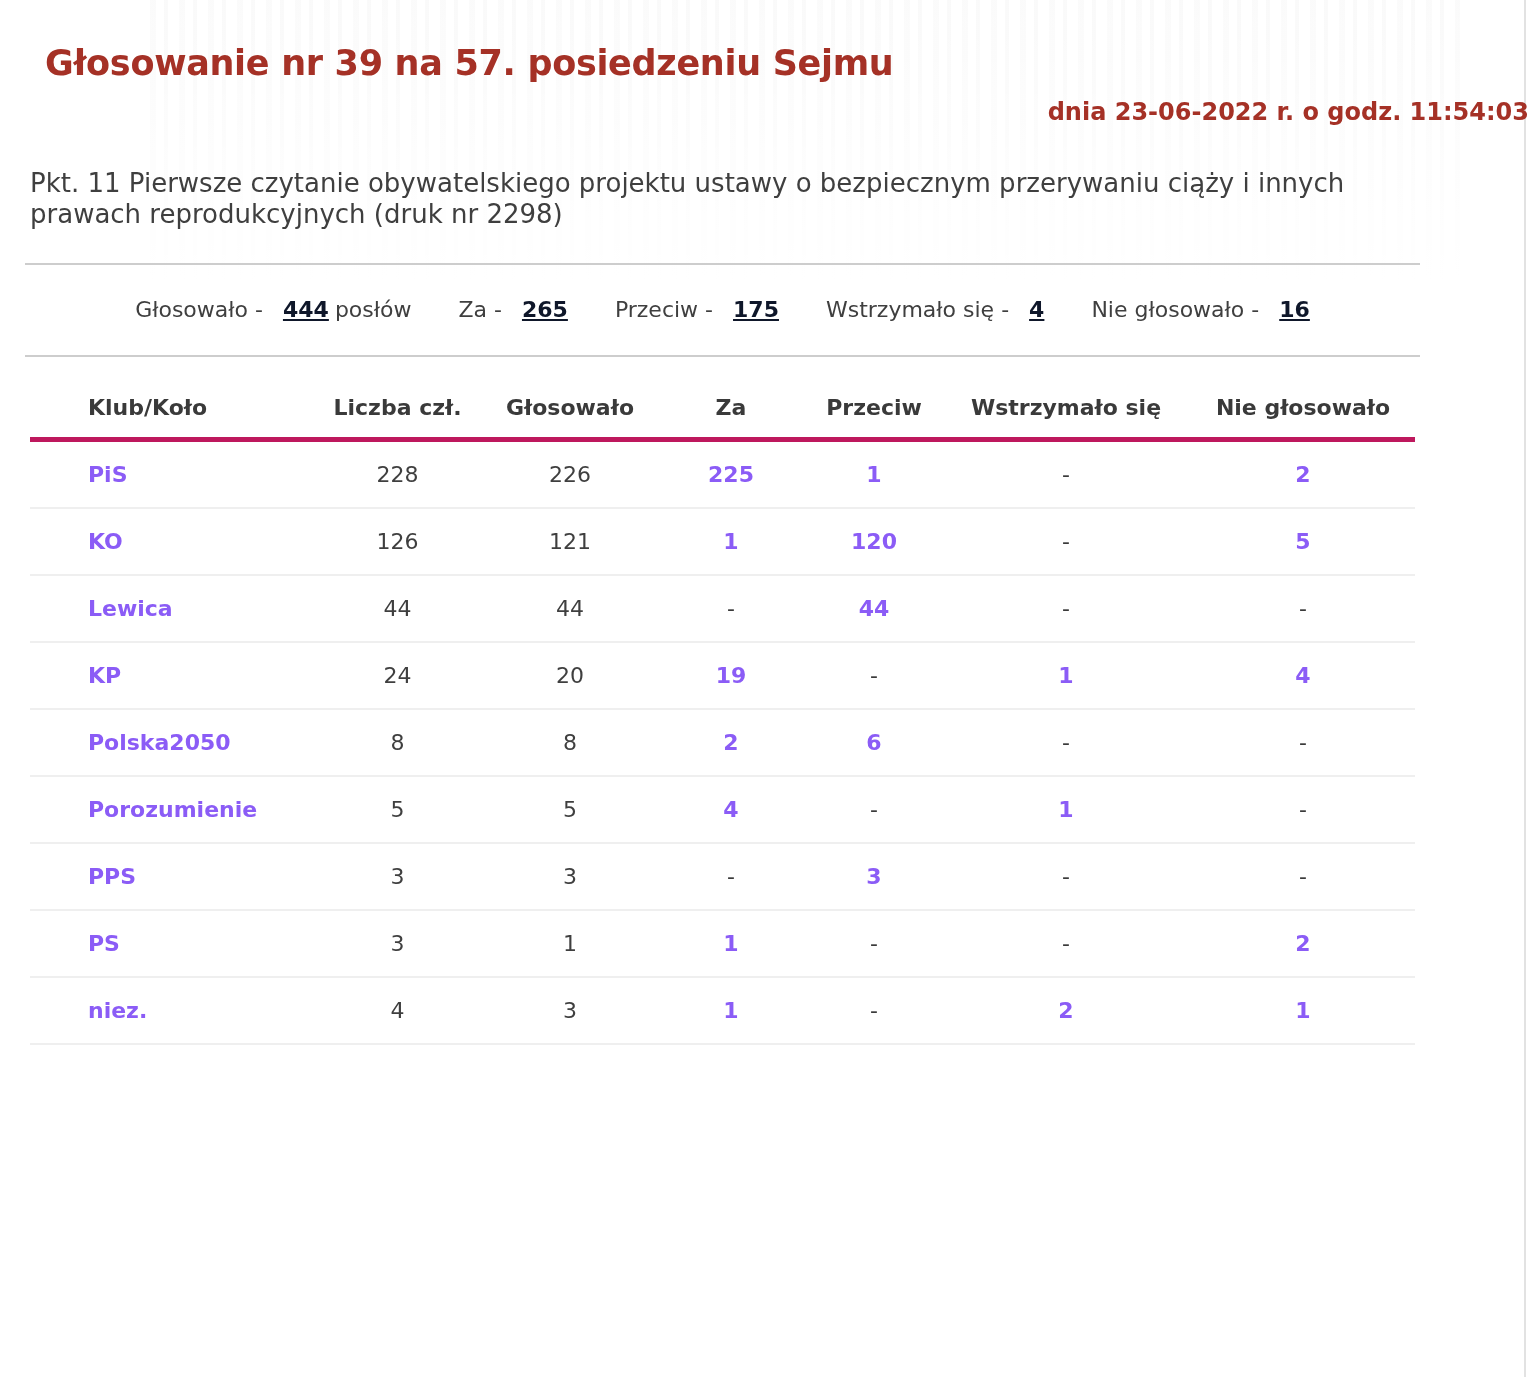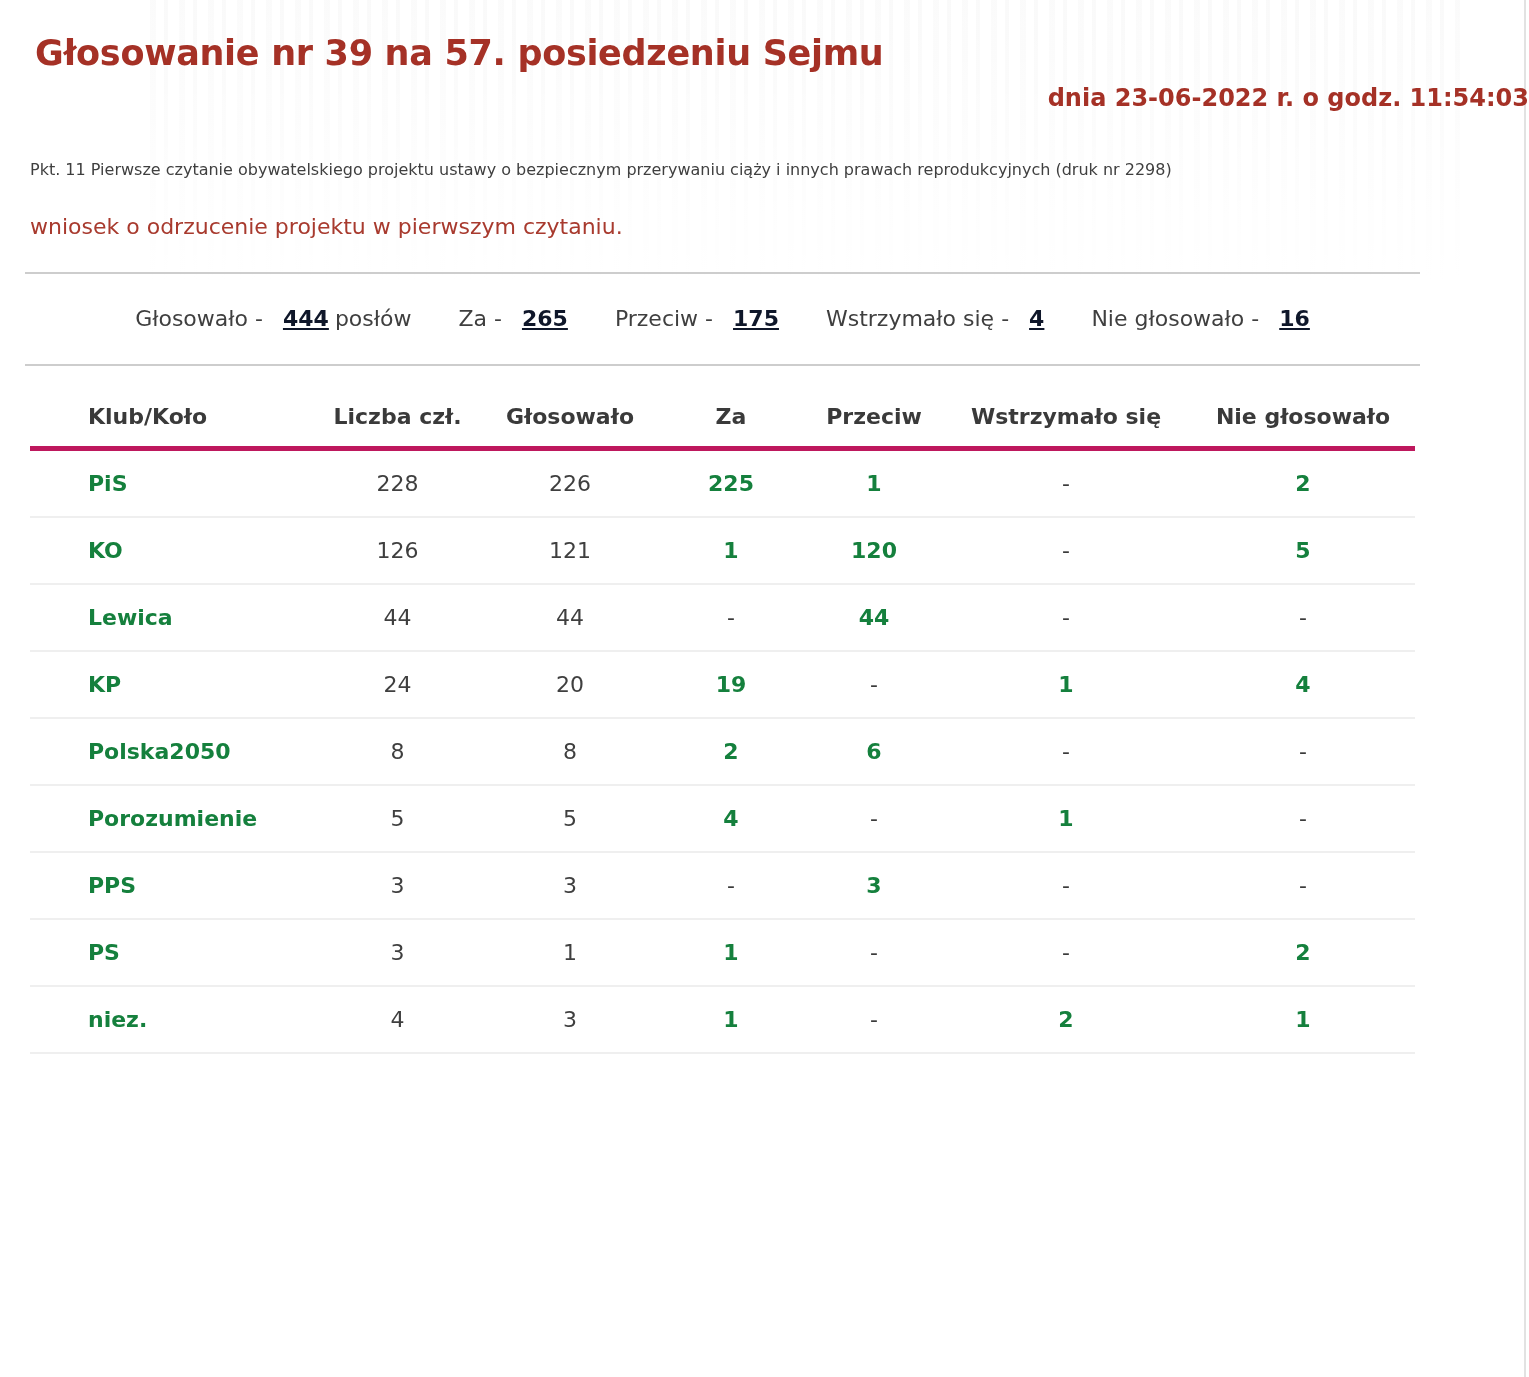--- a/index.html
+++ b/index.html
@@ -36,38 +36,38 @@
     right: 3px;
     width: 2px;
     height: 100%;
     background: #e2e2e2;
   }
   .content {
     position: relative;
     padding-left: 30px;
   }
   h1.title {
-    margin: 5px;
+    margin: 15px;
     padding-top: 28px;
     font-size: 35px;
     line-height: 1.15;
     font-weight: bold;
     color: #a53126;
     letter-spacing: -0.3px;
   }
   h2.subtitle {
     margin: 11px 0 11px 0;
     font-size: 24px;
     font-weight: bold;
     color: #a53126;
     text-align: right;
   }
   p.desc {
     margin: 42px 0 0 0;
-    font-size: 16px;
+    font-size: 26px;
     line-height: 31px;
     color: #3f3f3f;
     max-width: 1355px;
   }
   a.motion {
     display: inline-block;
     margin-top: 29px;
     font-size: 22px;
     color: #a83a2e;
     text-decoration: none;
@@ -121,21 +121,21 @@
     padding-left: 58px;
   }
   table.results tbody td {
     height: 63px;
     font-size: 22px;
     text-align: center;
     color: #3f3f3f;
     border-bottom: 2px solid #efefef;
   }
   table.results tbody a {
-    color: #15803d;
+    color: #8b5cf6;
     font-weight: bold;
     text-decoration: none;
     cursor: pointer;
   }
   table.results tbody a.dash {
     color: #3a3a3a;
     font-weight: normal;
     cursor: default;
   }
 </style>
@@ -145,21 +145,20 @@
 <div class="texture"></div>
 <div class="page-edge"></div>
 
 <div class="content">
 
   <h1 class="title">Głosowanie nr 39 na 57. posiedzeniu Sejmu</h1>
   <h2 class="subtitle">dnia 23-06-2022 r. o godz. 11:54:03</h2>
 
   <p class="desc">Pkt. 11 Pierwsze czytanie obywatelskiego projektu ustawy o bezpiecznym przerywaniu ciąży i innych prawach reprodukcyjnych (druk nr 2298)</p>
 
-  <a class="motion">wniosek o odrzucenie projektu w pierwszym czytaniu.</a>
 
   <hr class="divider">
 
   <div class="summary">
     <span class="sum-item"><span>Głosowało -</span><span class="val">444</span><span class="suffix">posłów</span></span>
     <span class="sum-item"><span>Za -</span><span class="val">265</span></span>
     <span class="sum-item"><span>Przeciw -</span><span class="val">175</span></span>
     <span class="sum-item"><span>Wstrzymało się -</span><span class="val">4</span></span>
     <span class="sum-item"><span>Nie głosowało -</span><span class="val">16</span></span>
   </div>

